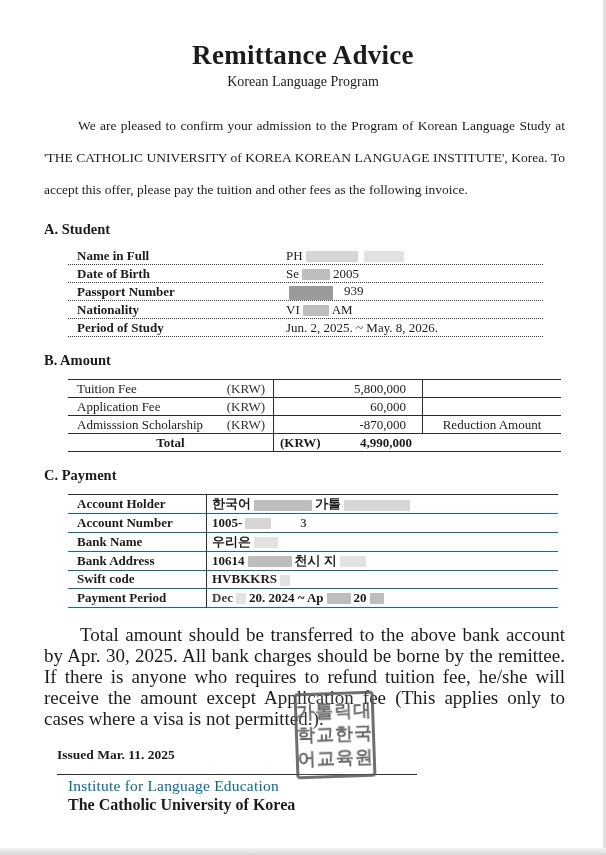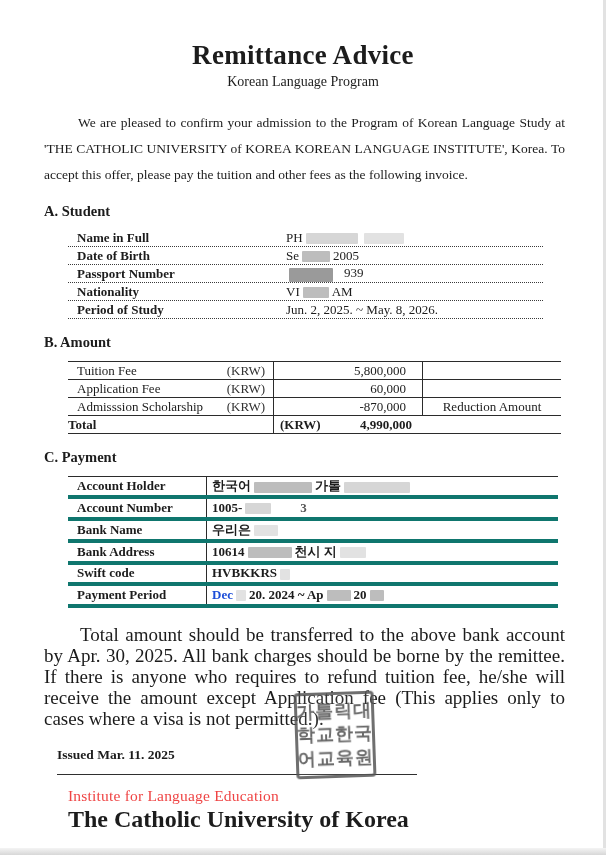--- a/index.html
+++ b/index.html
@@ -7,60 +7,60 @@
     position:relative; width:606px; height:855px; background:#ffffff;
     font-family:"Liberation Serif","DejaVu Serif",serif; color:#1c1c1c;
     overflow:hidden; margin:0 auto;
   }
   .edge-right {position:absolute; top:0; right:0; width:3px; height:100%; background:#e2e2e2;}
   .edge-bottom {position:absolute; bottom:0; left:0; width:100%; height:7px; background:linear-gradient(#f4f4f4,#d7d7d7);}
 
   .doc-title {margin:40px 0 0 0; text-align:center; font-size:27px; font-weight:bold; letter-spacing:0.3px;}
   .doc-subtitle {margin:3px 0 0 0; text-align:center; font-size:14px; font-weight:normal;}
 
-  .intro {margin:20px 41px 0 44px; font-size:13.5px; line-height:26px; text-indent:34px; text-align:justify;}
+  .intro {margin:20px 41px 0 44px; font-size:13.5px; line-height:32px; text-indent:34px; text-align:justify;}
 
   .sec-heading {margin:15px 0 0 44px; font-size:14.5px; font-weight:bold;}
 
   
   .tbl-a {margin:9px 0 0 68px; width:475px; font-size:13px;}
   .a-row {display:flex; align-items:center; height:17px; border-bottom:1px dotted #3a3a3a;}
   .a-label {width:209px; padding-left:9px; font-weight:600;}
   .a-value {flex:1; white-space:nowrap;}
 
   
   table {border-collapse:collapse; table-layout:fixed;}
   .tbl-b {margin:10px 0 0 68px; width:475px; font-size:13px;}
   .tbl-b td {border-top:1px solid #2b2b2b; border-bottom:1px solid #2b2b2b; height:17px; padding:0; vertical-align:middle;}
   .tbl-b .c1 {width:205px;}
   .tbl-b .c2 {width:132px; border-left:1px solid #2b2b2b; text-align:right; padding-right:16px;}
   .tbl-b .c3 {width:138px; border-left:1px solid #2b2b2b; text-align:center; color:#222;}
   .fee-cell {display:flex; justify-content:space-between; align-items:center;}
   .fee-label {padding-left:9px; font-weight:400;}
   .fee-krw {padding-right:8px; color:#333;}
-  .total-label {font-weight:600;}
+  .total-label {text-align:center; font-weight:600;}
   .total-cell {display:flex; align-items:center; width:132px; justify-content:space-between; padding:0 16px 0 6px; font-weight:bold;}
 
   .tbl-c {margin:10px 0 0 68px; width:475px; font-size:13px;}
-  .tbl-c td {border-top:1px solid #2b2b2b; border-bottom:4px solid #0f766e; height:17.5px; padding:0; vertical-align:middle;}
+  .tbl-c td {border-top:1px solid #2b2b2b; border-bottom:1px solid #0f766e; height:17.5px; padding:0; vertical-align:middle;}
   .tbl-c .c1 {width:129px; padding-left:9px; font-weight:600;}
   .tbl-c .c2 {width:346px; border-left:1px solid #2b2b2b; padding-left:5px; white-space:nowrap; font-weight:600;}
 
   
   .redact {display:inline-block; height:11px; margin:0 3px; vertical-align:middle; background:#d6d6d6; border-radius:1px;}
   .redact.dark {background:#9a9a9a; height:14px;}
   .redact.mid  {background:#bdbdbd;}
   .redact.faint{background:#e2e2e2;}
 
   .note-body {margin:16px 41px 0 44px; font-size:19px; line-height:21px; text-indent:36px; text-align:justify;}
   .issued {margin:18px 0 0 57px; font-size:13.5px; font-weight:600;}
 
   .footer-rule {margin:11px 0 0 57px; width:360px; border-top:1.6px solid #2f2f2f;}
-  .institute {margin:12px 0 0 68px; font-size:15.5px; color:#ef4444; letter-spacing:0.2px;}
-  .university {margin:1px 0 0 68px; font-size:24px; font-weight:bold;}
+  .institute {margin:2px 0 0 68px; font-size:15.5px; color:#0369a1; letter-spacing:0.2px;}
+  .university {margin:1px 0 0 68px; font-size:16px; font-weight:bold;}
 
   .seal {
     position:absolute; left:295px; top:692px; width:74px; height:80px;
     border:3px solid #565656; border-radius:4px; transform:rotate(-2deg);
     display:flex; flex-direction:column; align-items:center; justify-content:center;
     color:#4f4f4f; font-weight:bold; font-size:18px; line-height:1.3; letter-spacing:1px;
     opacity:0.85; filter:blur(0.3px); background:rgba(255,255,255,0.1);
   }
   .seal div {white-space:nowrap;}
 </style>
@@ -180,21 +180,21 @@
     </tr>
     <tr>
       <td class="c1">Swift code</td>
       <td class="c2">
         <span>HVBKKRS</span><span class="redact faint" style="width:10px"></span>
       </td>
     </tr>
     <tr>
       <td class="c1">Payment Period</td>
       <td class="c2">
-        <span style="color:#1d4ed8">Dec</span><span class="redact faint" style="width:10px"></span><span>20. 2024 ~ Ap</span><span class="redact mid" style="width:24px"></span><span>20</span><span class="redact mid" style="width:14px"></span>
+        <span style="color:#404040">Dec</span><span class="redact faint" style="width:10px"></span><span>20. 2024 ~ Ap</span><span class="redact mid" style="width:24px"></span><span>20</span><span class="redact mid" style="width:14px"></span>
       </td>
     </tr>
   </tbody>
     </table>
 
   <p class="note-body">Total amount should be transferred to the above bank account by Apr. 30, 2025. All bank charges should be borne by the remittee. If there is anyone who requires to refund tuition fee, he/she will receive the amount except Application fee (This applies only to cases where a visa is not permitted.).</p>
 
   <div class="issued">Issued Mar. 11. 2025</div>
 
   <div class="footer-rule"></div>

